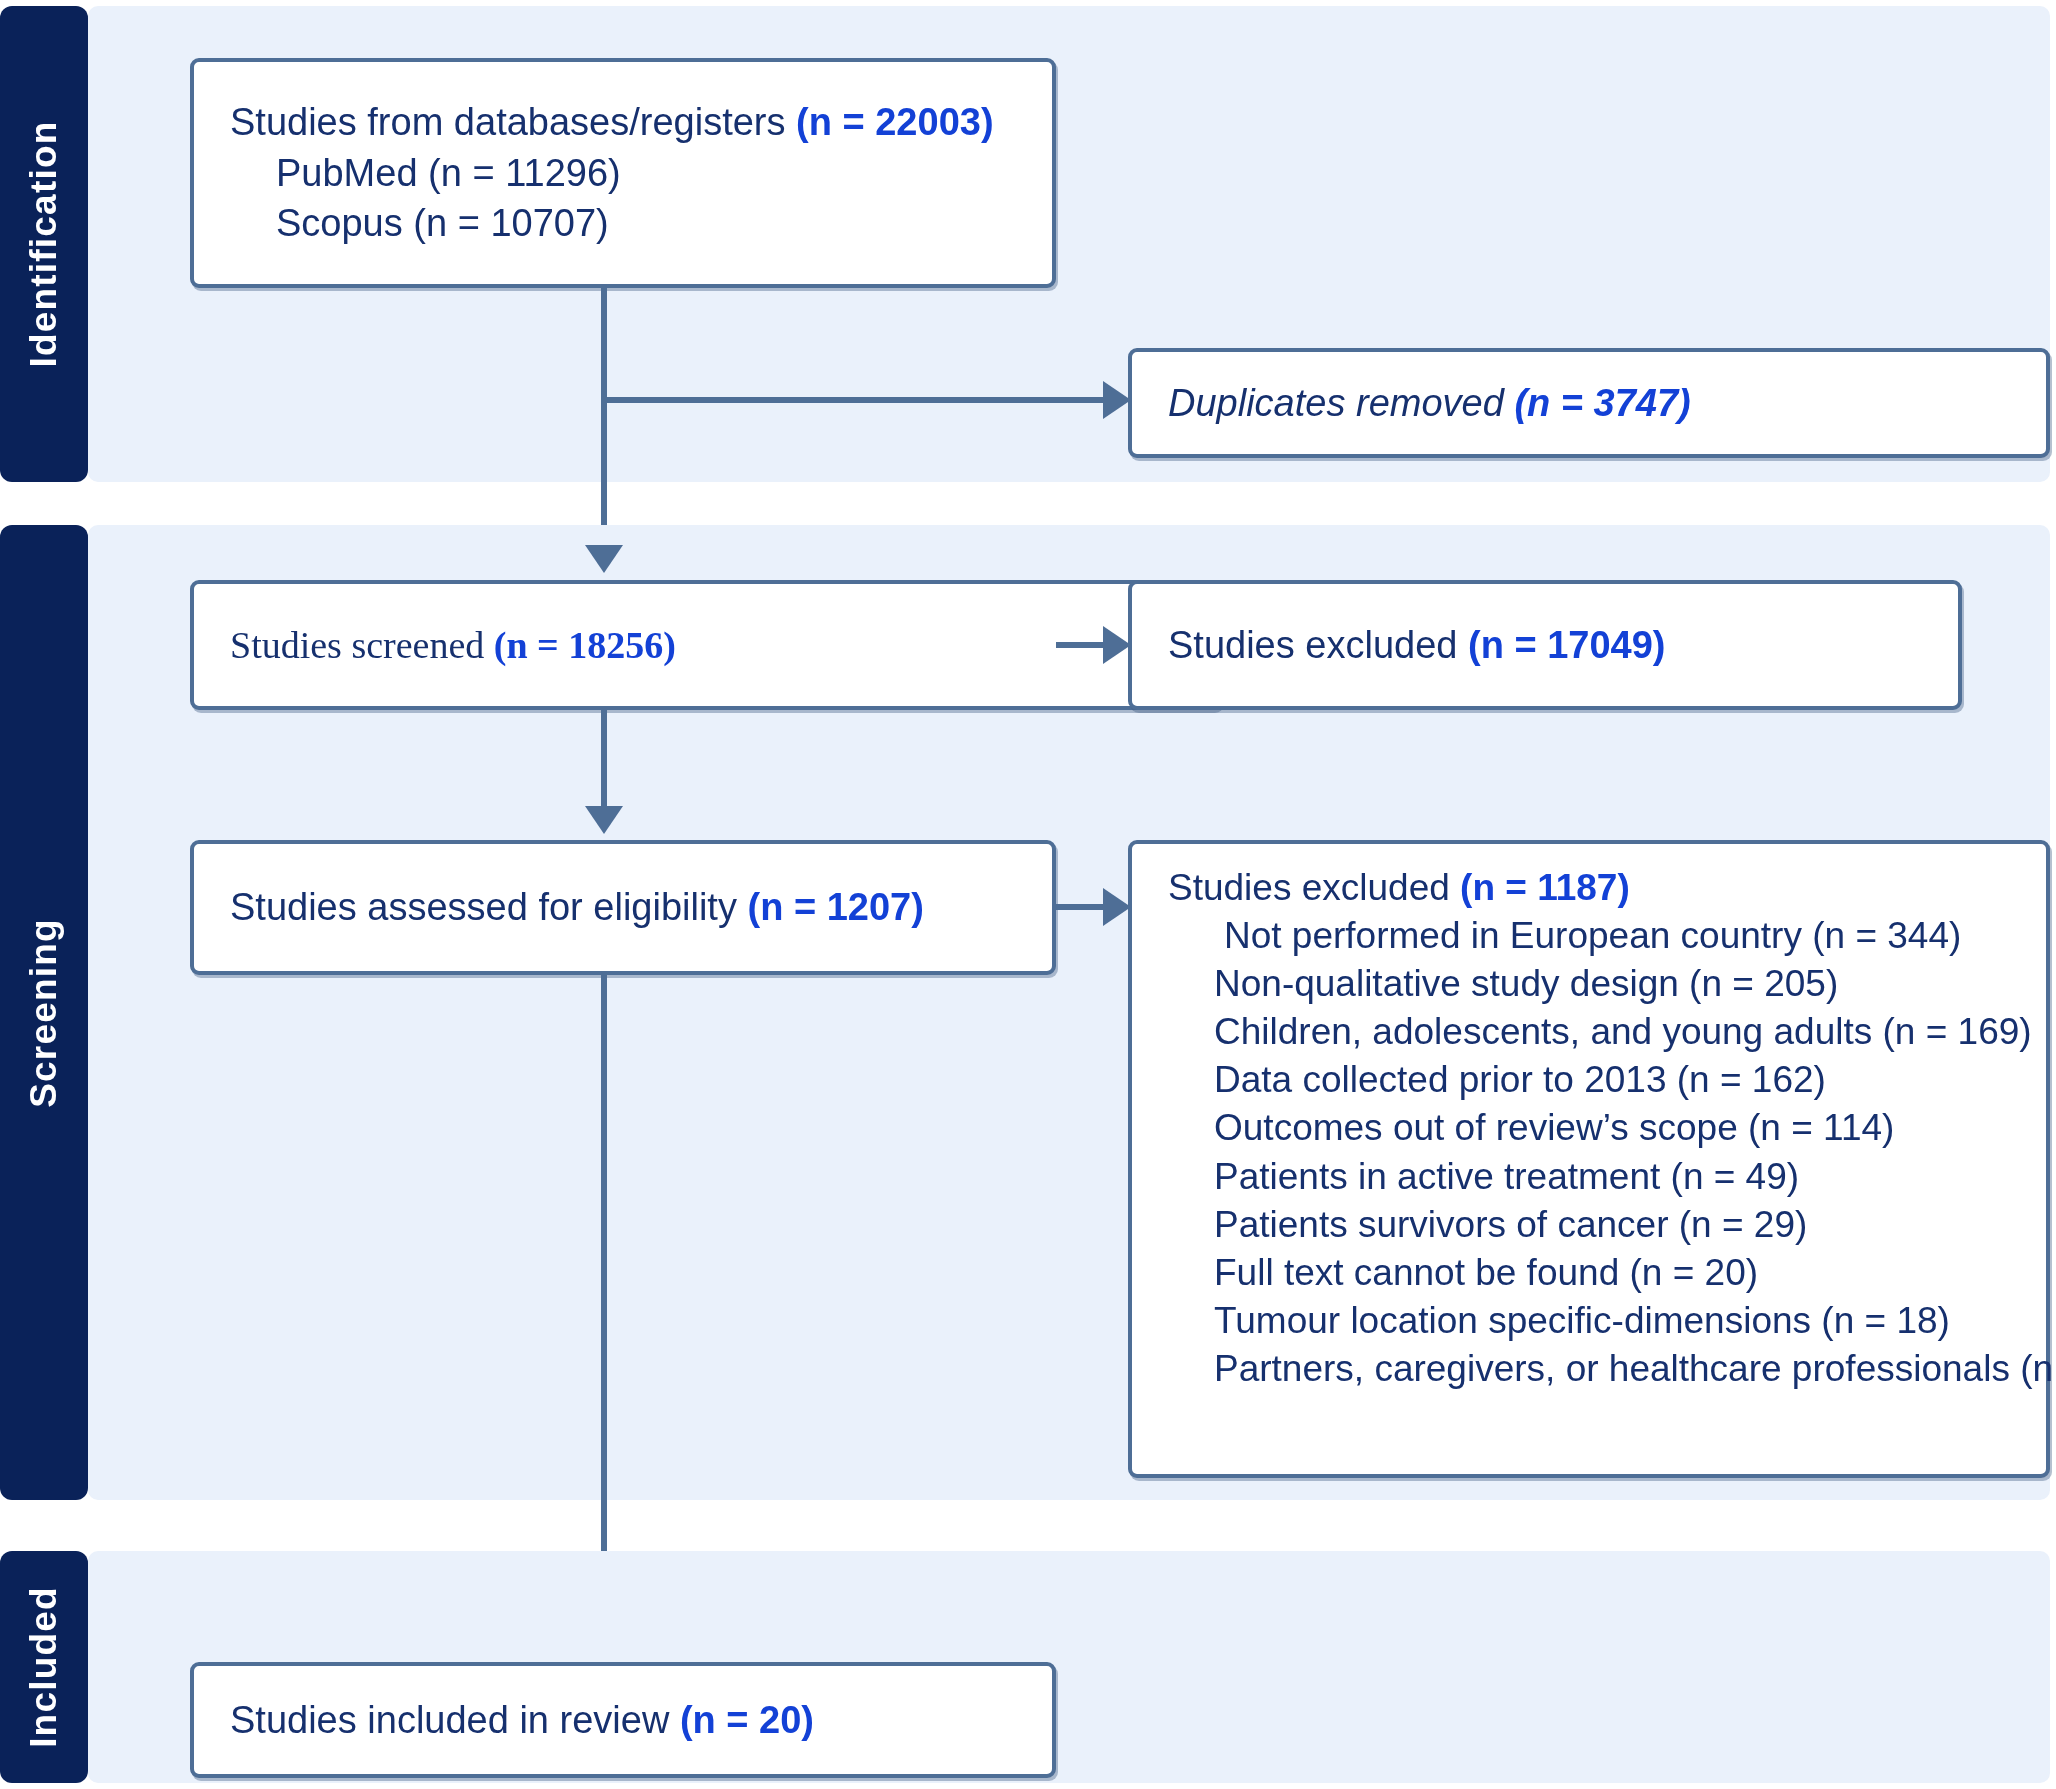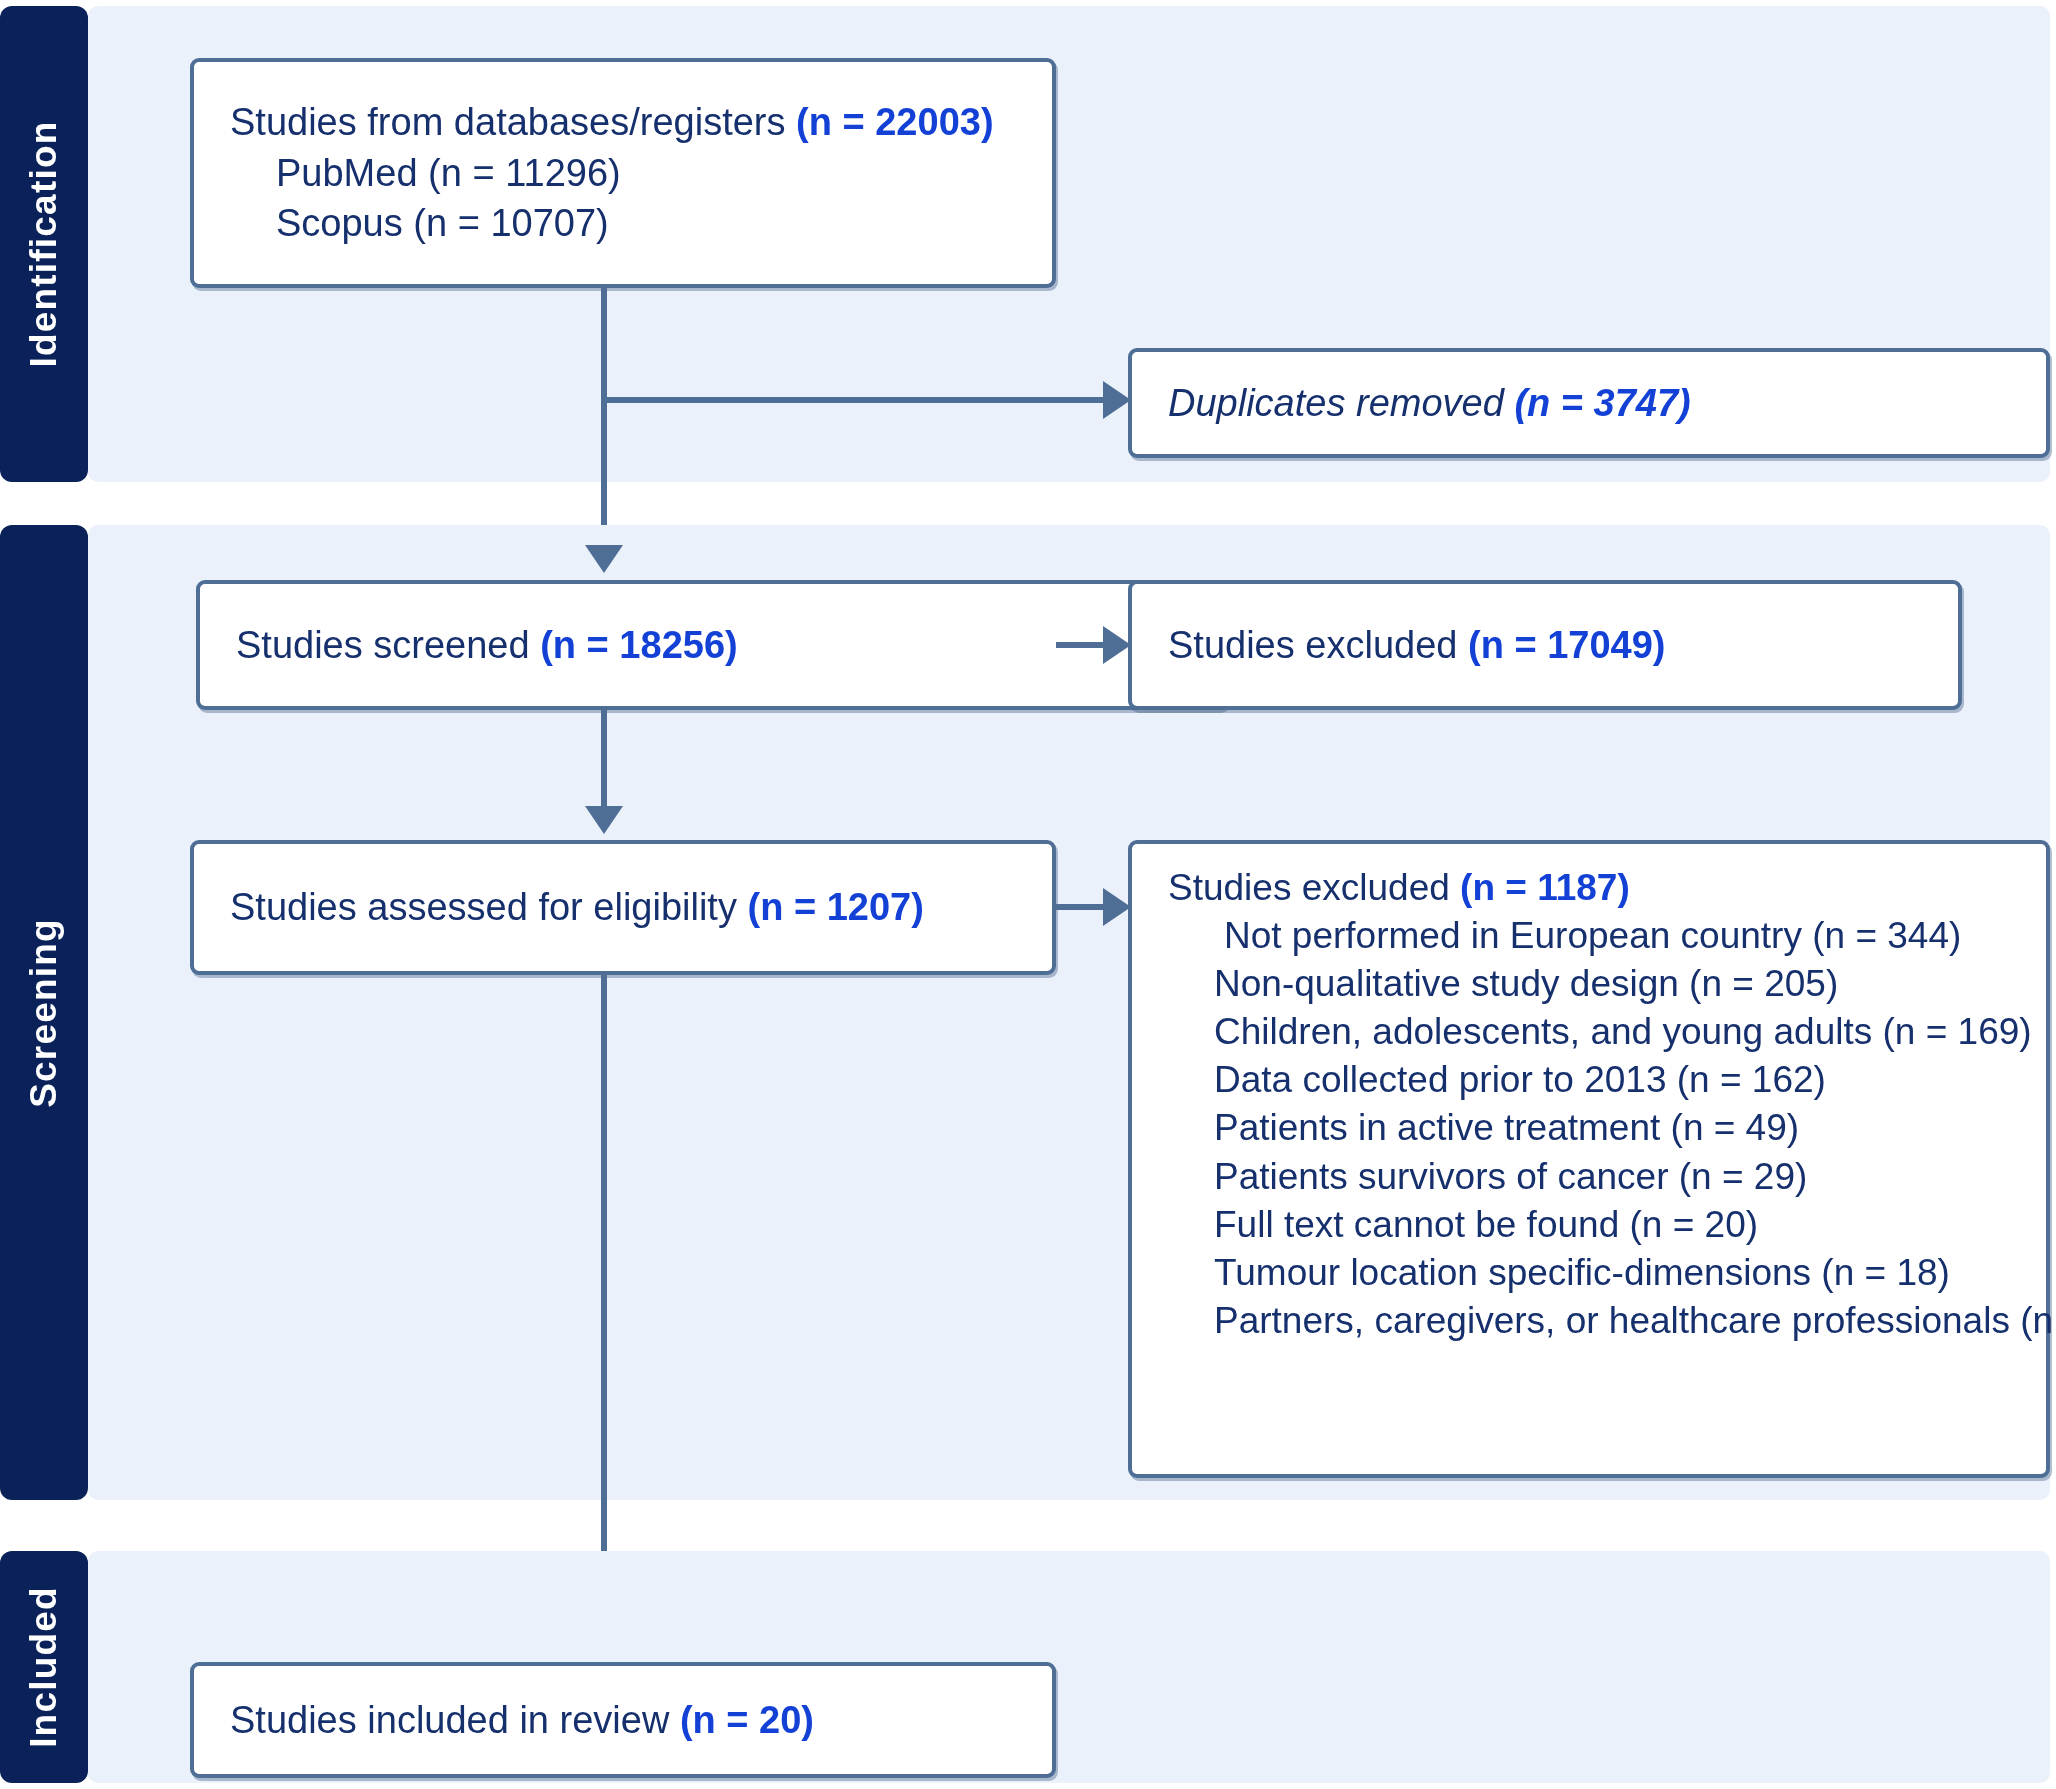--- a/index.html
+++ b/index.html
@@ -120,21 +120,21 @@
   <div class="hline" style="left:601px; top:397px; width:512px;"></div>
   <div class="arrow-right" style="left:1103px; top:381px;"></div>
 
   <div class="band-bg" style="left:88px; top:525px; width:1962px; height:975px;"></div>
   <div class="band-tab" style="left:0px; top:525px; width:88px; height:975px;">
     <span class="vlabel">Screening</span>
   </div>
 
   <div class="arrow-down" style="left:585px; top:545px;"></div>
 
-  <div class="fbox" style="left:196px; top:580px; width:1032px; height:130px;">
+  <div class="fbox" style="left:190px; top:580px; width:1032px; height:130px;font-family:Liberation Serif, serif;">
     <div class="ln">
       <span>Studies screened </span><span class="nb">(n = 18256)</span>
     </div>
   </div>
 
   <div class="fbox" style="left:1128px; top:580px; width:834px; height:130px;">
     <div class="ln">
       <span>Studies excluded </span><span class="nb">(n = 17049)</span>
     </div>
   </div>
@@ -162,20 +162,23 @@
       <span>Not performed in European country (n = 344)</span>
     </div>
     <div class="ln ind">
       <span>Non-qualitative study design (n = 205)</span>
     </div>
     <div class="ln ind">
       <span>Children, adolescents, and young adults (n = 169)</span>
     </div>
     <div class="ln ind">
       <span>Data collected prior to 2013 (n = 162)</span>
+    </div>
+    <div class="ln ind">
+      <span>Outcomes out of review’s scope (n = 114)</span>
     </div>
     <div class="ln ind">
       <span>Patients in active treatment (n = 49)</span>
     </div>
     <div class="ln ind">
       <span>Patients survivors of cancer (n = 29)</span>
     </div>
     <div class="ln ind">
       <span>Full text cannot be found (n = 20)</span>
     </div>

